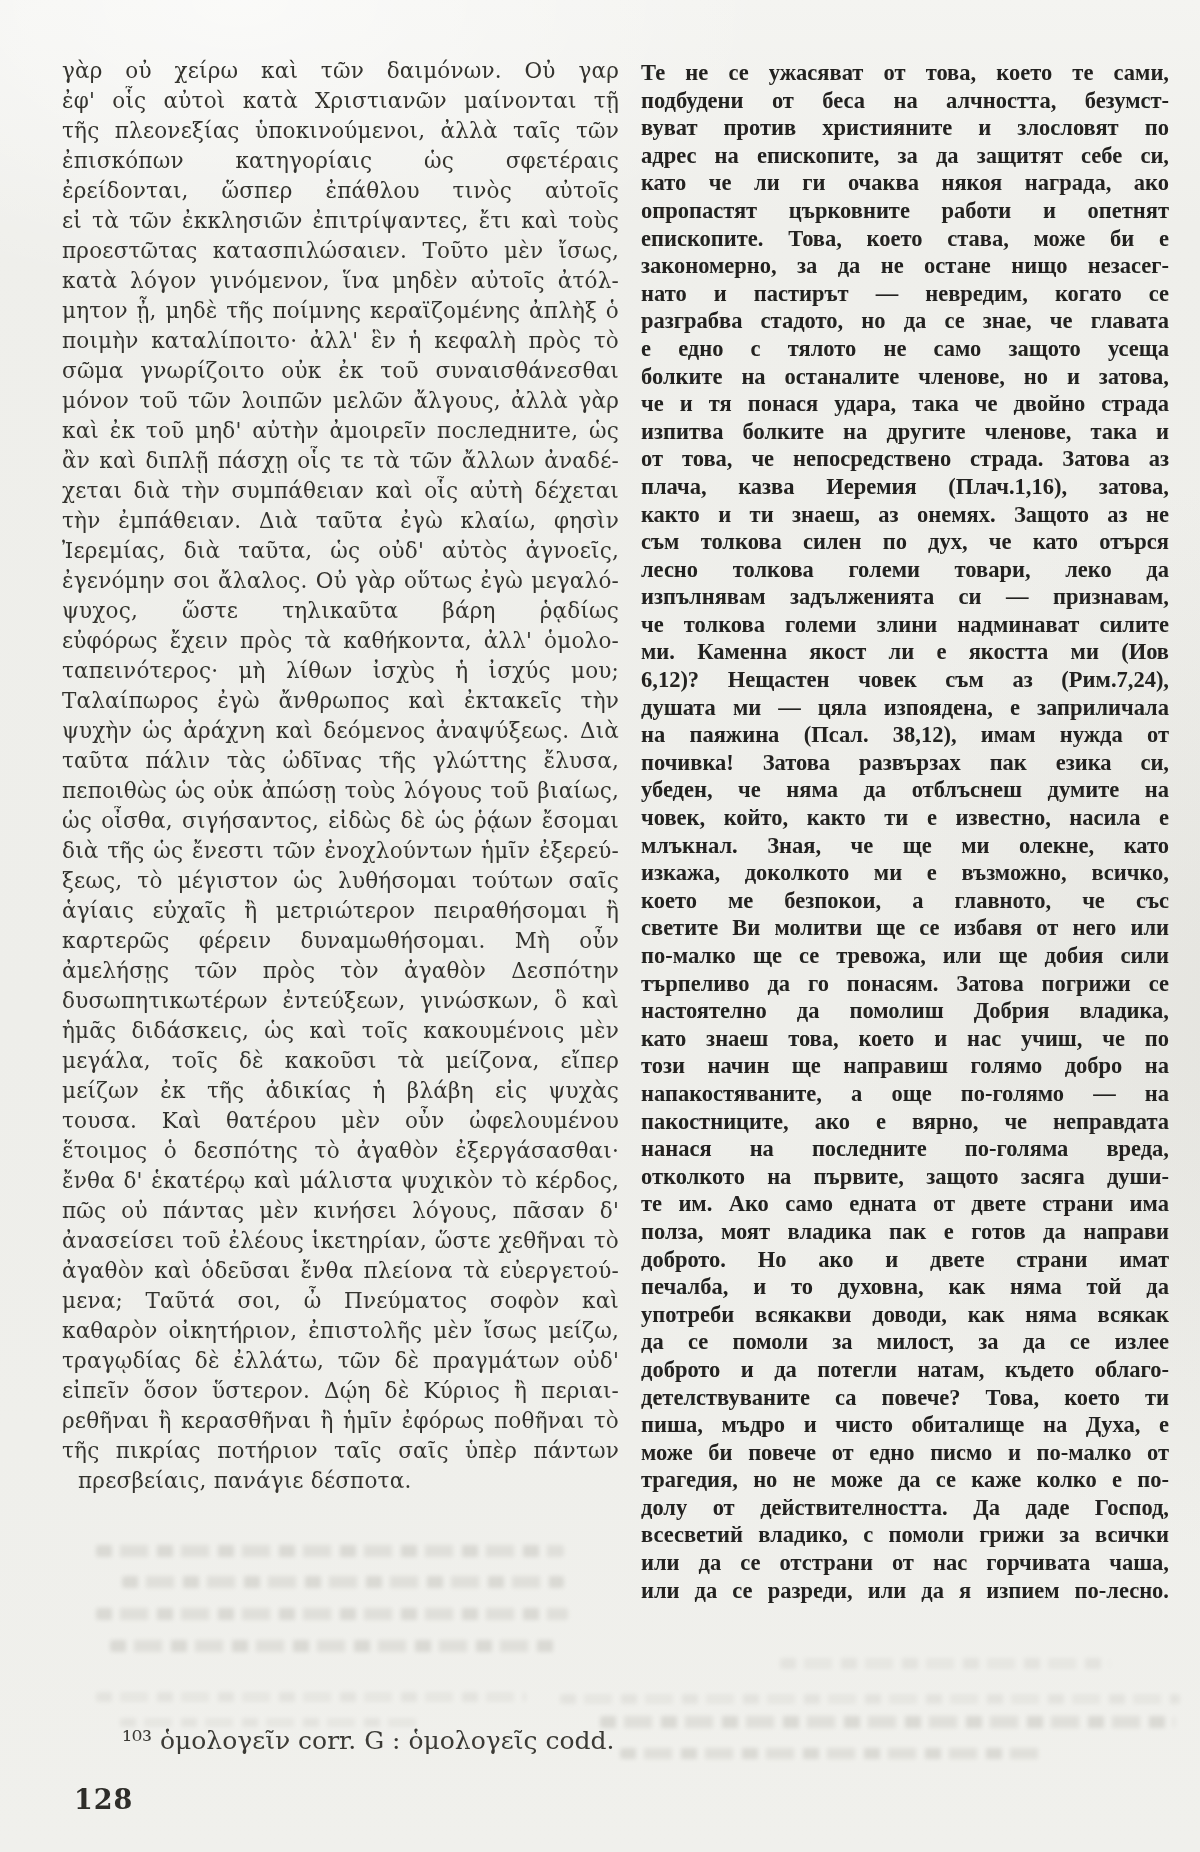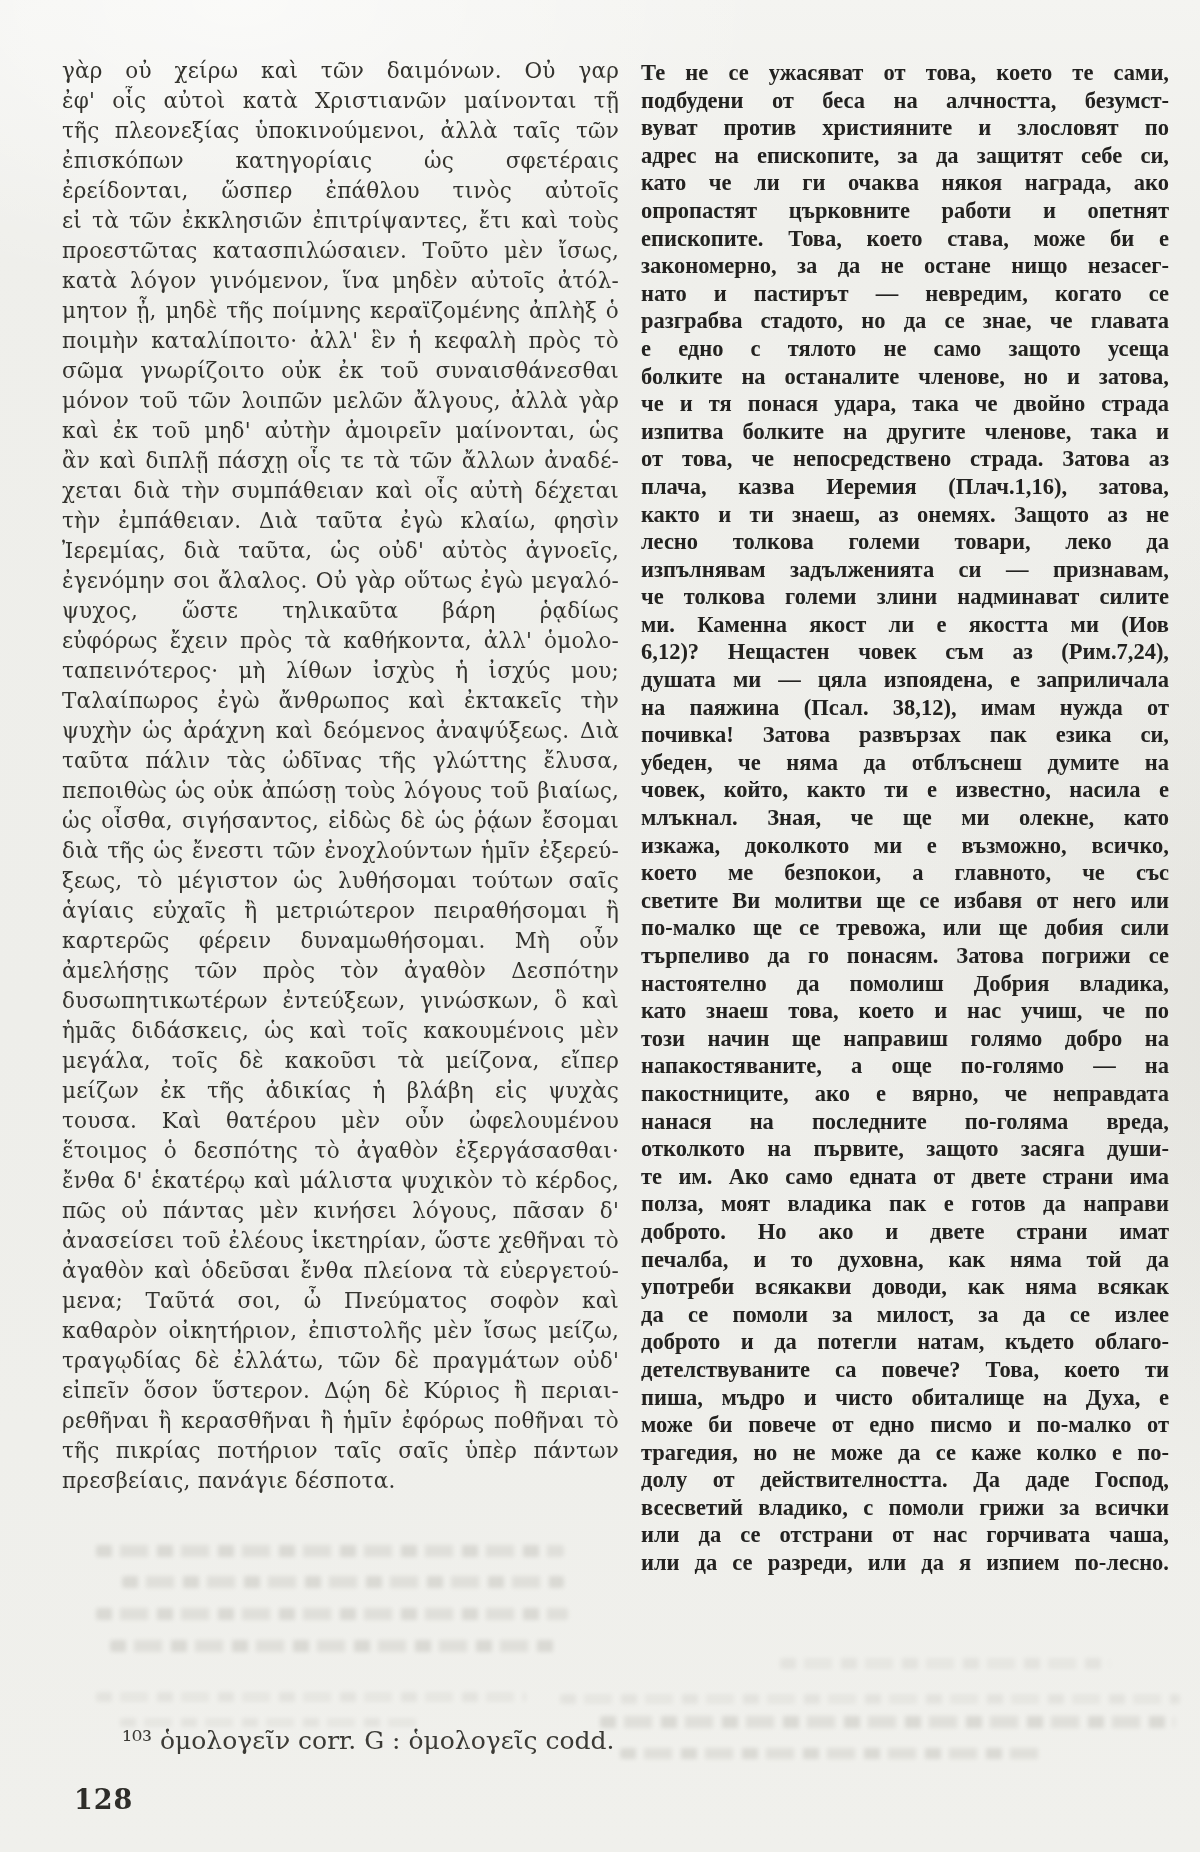--- a/index.html
+++ b/index.html
@@ -30,21 +30,21 @@
   }
   .col-greek {
     left: 62px;
     top: 56px;
     width: 557px;
     font-size: 21.5px;
     color: #34332e;
     letter-spacing: 0.2px;
   }
   .col-greek .line { height: 30px; line-height: 30px; }
-  .col-greek .line:last-child { text-align-last: left; }
+  .col-greek .line:last-child { text-align-last: left; margin-left: 16px; }
 
   .col-bulgarian {
     left: 641px;
     top: 59px;
     width: 528px;
     font-family: Liberation Serif, serif;
     font-weight: 700;
     font-size: 22.5px;
     color: #232220;
   }
@@ -96,21 +96,21 @@
       <div class="line">τῆς πλεονεξίας ὑποκινούμενοι, ἀλλὰ ταῖς τῶν</div>
       <div class="line">ἐπισκόπων κατηγορίαις ὡς σφετέραις συνηγορίαις</div>
       <div class="line">ἐρείδονται, ὥσπερ ἐπάθλου τινὸς αὐτοῖς κειμένου,</div>
       <div class="line">εἰ τὰ τῶν ἐκκλησιῶν ἐπιτρίψαντες, ἔτι καὶ τοὺς</div>
       <div class="line">προεστῶτας κατασπιλώσαιεν. Τοῦτο μὲν ἴσως,</div>
       <div class="line">κατὰ λόγον γινόμενον, ἵνα μηδὲν αὐτοῖς ἀτόλ-</div>
       <div class="line">μητον ᾖ, μηδὲ τῆς ποίμνης κεραϊζομένης ἀπλὴξ ὁ</div>
       <div class="line">ποιμὴν καταλίποιτο· ἀλλ' ἓν ἡ κεφαλὴ πρὸς τὸ</div>
       <div class="line">σῶμα γνωρίζοιτο οὐκ ἐκ τοῦ συναισθάνεσθαι</div>
       <div class="line">μόνον τοῦ τῶν λοιπῶν μελῶν ἄλγους, ἀλλὰ γὰρ</div>
-      <div class="line">καὶ ἐκ τοῦ μηδ' αὐτὴν ἀμοιρεῖν μαίνονται, ὡς</div>
+      <div class="line">καὶ ἐκ τοῦ μηδ' αὐτὴν ἀμοιρεῖν последните, ὡς</div>
       <div class="line">ἂν καὶ διπλῇ πάσχῃ οἷς τε τὰ τῶν ἄλλων ἀναδέ-</div>
       <div class="line">χεται διὰ τὴν συμπάθειαν καὶ οἷς αὐτὴ δέχεται</div>
       <div class="line">τὴν ἐμπάθειαν. Διὰ ταῦτα ἐγὼ κλαίω, φησὶν</div>
       <div class="line">Ἰερεμίας, διὰ ταῦτα, ὡς οὐδ' αὐτὸς ἀγνοεῖς,</div>
       <div class="line">ἐγενόμην σοι ἄλαλος. Οὐ γὰρ οὕτως ἐγὼ μεγαλό-</div>
       <div class="line">ψυχος, ὥστε τηλικαῦτα βάρη ῥᾳδίως ἀποσειόμενος</div>
       <div class="line">εὐφόρως ἔχειν πρὸς τὰ καθήκοντα, ἀλλ' ὁμολο-</div>
       <div class="line">ταπεινότερος· μὴ λίθων ἰσχὺς ἡ ἰσχύς μου;</div>
       <div class="line">Ταλαίπωρος ἐγὼ ἄνθρωπος καὶ ἐκτακεῖς τὴν</div>
       <div class="line">ψυχὴν ὡς ἀράχνη καὶ δεόμενος ἀναψύξεως. Διὰ</div>
@@ -152,20 +152,21 @@
       <div class="line">закономерно, за да не остане нищо незасег-</div>
       <div class="line">нато и пастирът — невредим, когато се</div>
       <div class="line">разграбва стадото, но да се знае, че главата</div>
       <div class="line">е едно с тялото не само защото усеща</div>
       <div class="line">болките на останалите членове, но и затова,</div>
       <div class="line">че и тя понася удара, така че двойно страда</div>
       <div class="line">изпитва болките на другите членове, така и</div>
       <div class="line">от това, че непосредствено страда. Затова аз</div>
       <div class="line">плача, казва Иеремия (Плач.1,16), затова,</div>
       <div class="line">както и ти знаеш, аз онемях. Защото аз не</div>
+      <div class="line">съм толкова силен по дух, че като отърся</div>
       <div class="line">лесно толкова големи товари, леко да</div>
       <div class="line">изпълнявам задълженията си — признавам,</div>
       <div class="line">че толкова големи злини надминават силите</div>
       <div class="line">ми. Каменна якост ли е якостта ми (Иов</div>
       <div class="line">6,12)? Нещастен човек съм аз (Рим.7,24),</div>
       <div class="line">душата ми — цяла изпоядена, е заприличала</div>
       <div class="line">на паяжина (Псал. 38,12), имам нужда от</div>
       <div class="line">почивка! Затова развързах пак езика си,</div>
       <div class="line">убеден, че няма да отблъснеш думите на</div>
       <div class="line">човек, който, както ти е известно, насила е</div>

